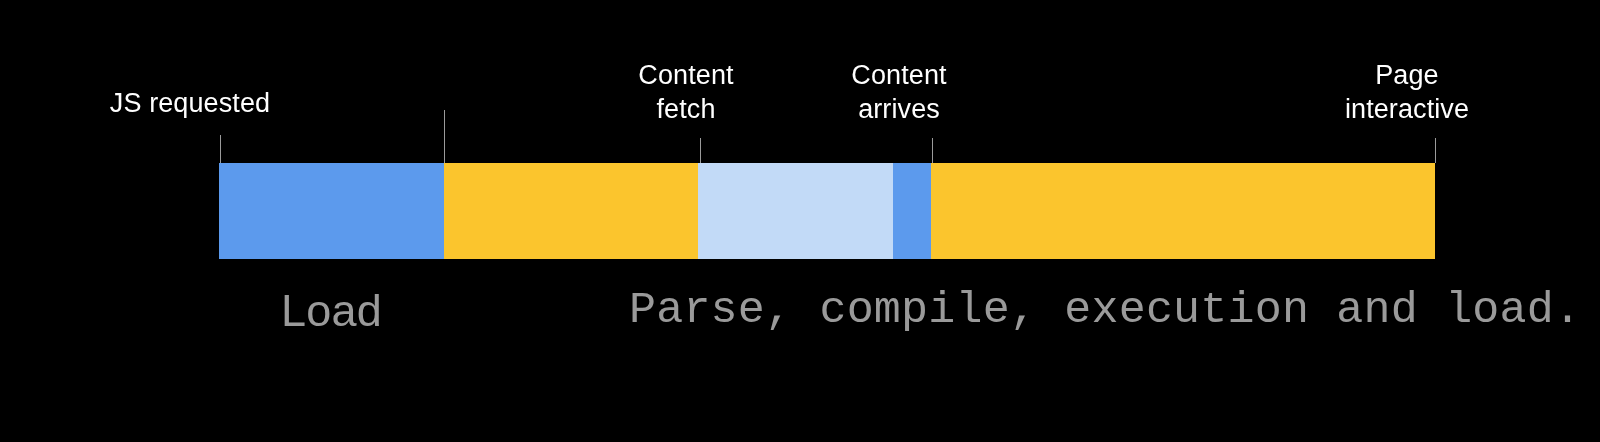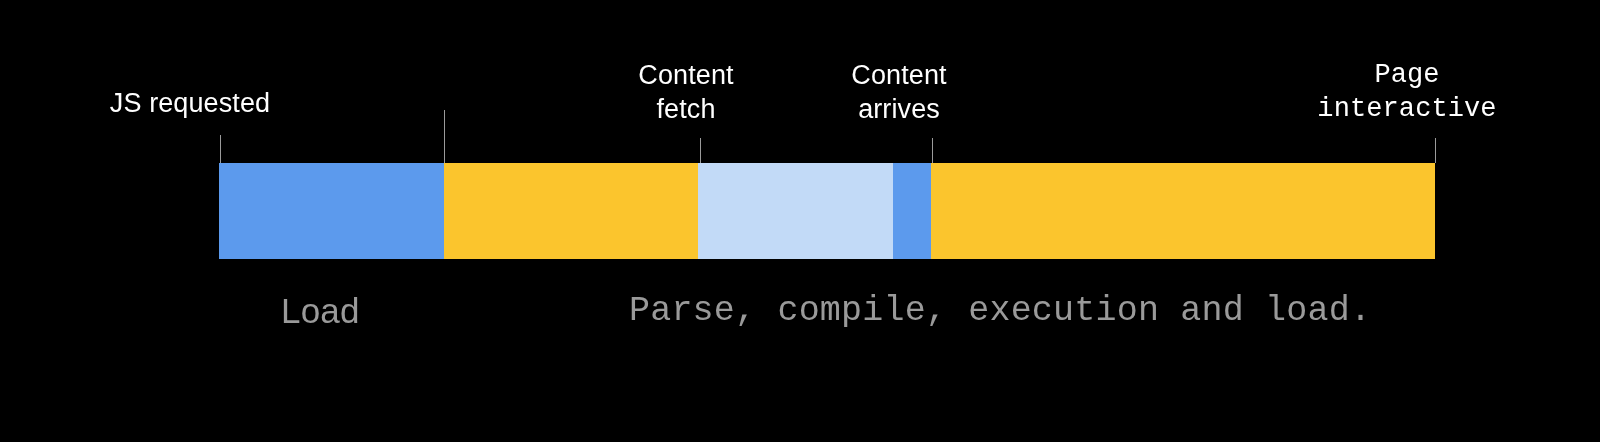--- a/index.html
+++ b/index.html
@@ -41,21 +41,21 @@
     line-height: 34px;
     text-align: center;
     white-space: pre-line;
     letter-spacing: 0.1px;
   }
 
   
   .caption {
     position: absolute;
     color: #9a9a9a;
-    font-size: 35px;
+    font-size: 45px;
     line-height: 42px;
     white-space: nowrap;
     letter-spacing: 0.2px;
     text-align: center;
   }
 </style>
 </head>
 <body>
 
 <div id="canvas">
@@ -68,21 +68,21 @@
 
   <div class="marker-label" style="left:60px;  top:86px; width:260px;">JS requested</div>
 
 
   <div class="marker-label" style="left:586px; top:58px; width:200px;">Content
 fetch</div>
 
   <div class="marker-label" style="left:799px; top:58px; width:200px;">Content
 arrives</div>
 
-  <div class="marker-label" style="left:1292px; top:58px; width:230px;font-family:Liberation Mono, monospace;">Page
+  <div class="marker-label" style="left:1292px; top:58px; width:230px;">Page
 interactive</div>
 
   <div class="bar" style="left:219px; top:163px; width:1216px; height:96px;">
     <div class="segment" style="width:225px; background:#5c9aed;"></div>
     <div class="segment" style="width:254px; background:#fbc52d;"></div>
     <div class="segment" style="width:195px; background:#c2daf7;"></div>
     <div class="segment" style="width:38px;  background:#5c9aed;"></div>
     <div class="segment" style="width:504px; background:#fbc52d;"></div>
   </div>
 

